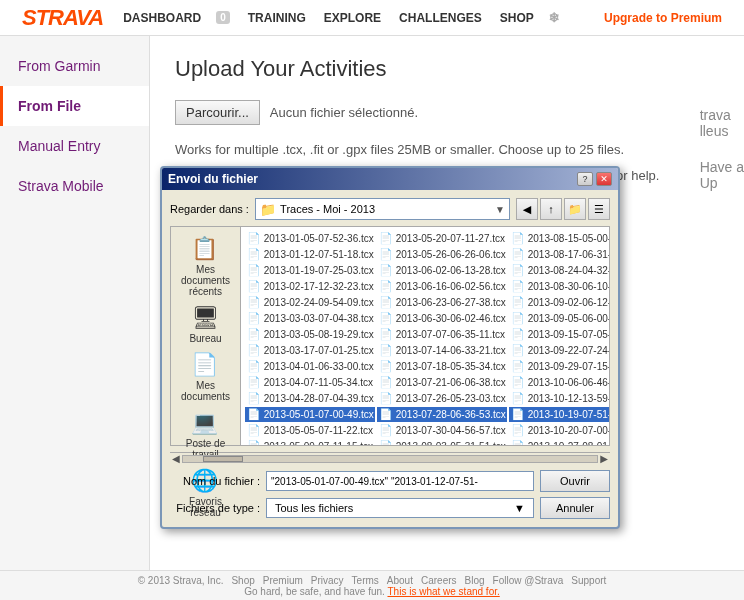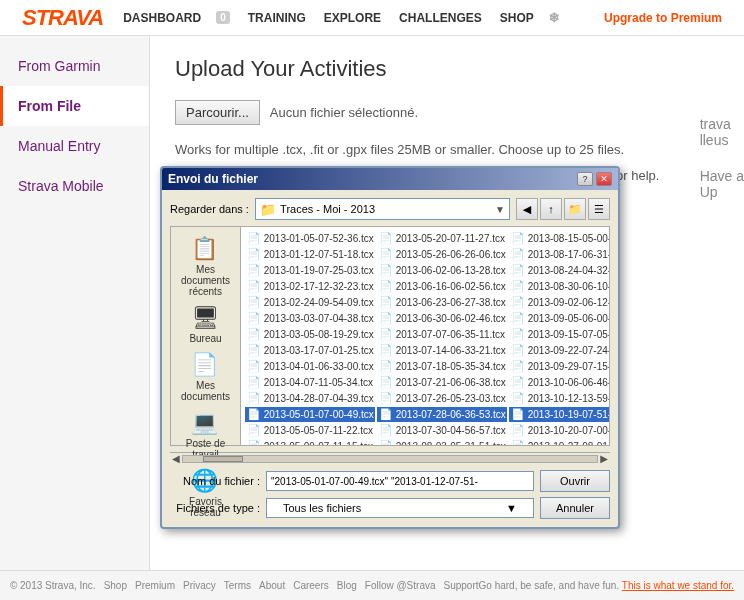--- a/index.html
+++ b/index.html
@@ -346,21 +346,21 @@
       overflow: hidden;
       white-space: nowrap;
       display: flex;
       align-items: center;
     }
     .field-combo {
       flex: 1;
       border: 1px solid #7a96b7;
       background: #fff;
       height: 20px;
-      padding: 1px 16px;
+      padding: 1px 8px;
       font-size: 11px;
       display: flex;
       align-items: center;
       justify-content: space-between;
     }
     .dialog-action-btn {
       width: 70px;
       height: 22px;
       background: linear-gradient(to bottom, #f5f5f5, #ddd);
       border: 1px solid #7a96b7;
@@ -371,21 +371,21 @@
       justify-content: center;
       flex-shrink: 0;
     }
 
     
     #footer {
       height: 30px;
       background: #f5f5f5;
       border-top: 1px solid #ddd;
       display: flex;
-      flex-direction: row;
+      flex-direction: column;
       align-items: center;
       justify-content: center;
       font-size: 10px;
       color: #888;
     }
     .footer-links {
       display: flex;
       gap: 8px;
     }
     .footer-link {
@@ -714,21 +714,21 @@
             <div class="field-combo">
               <span style="font-size:11px;">Tous les fichiers</span>
               <span>▼</span>
             </div>
             <div class="dialog-action-btn">Annuler</div>
           </div>
         </div>
       </div>
     </div>
 
-    <div style="position:absolute;right:0;top:80px;font-size:14px;color:#888;">
+    <div style="position:absolute;right:0;top:71px;font-size:14px;color:#888;">
       <div>trava</div>
       <div>lleus</div>
       <div style="margin-top:20px;">Have a</div>
       <div>Up</div>
     </div>
   </div>
 </div>
 
 <div id="footer">
   <div class="footer-links" id="footer-links">

